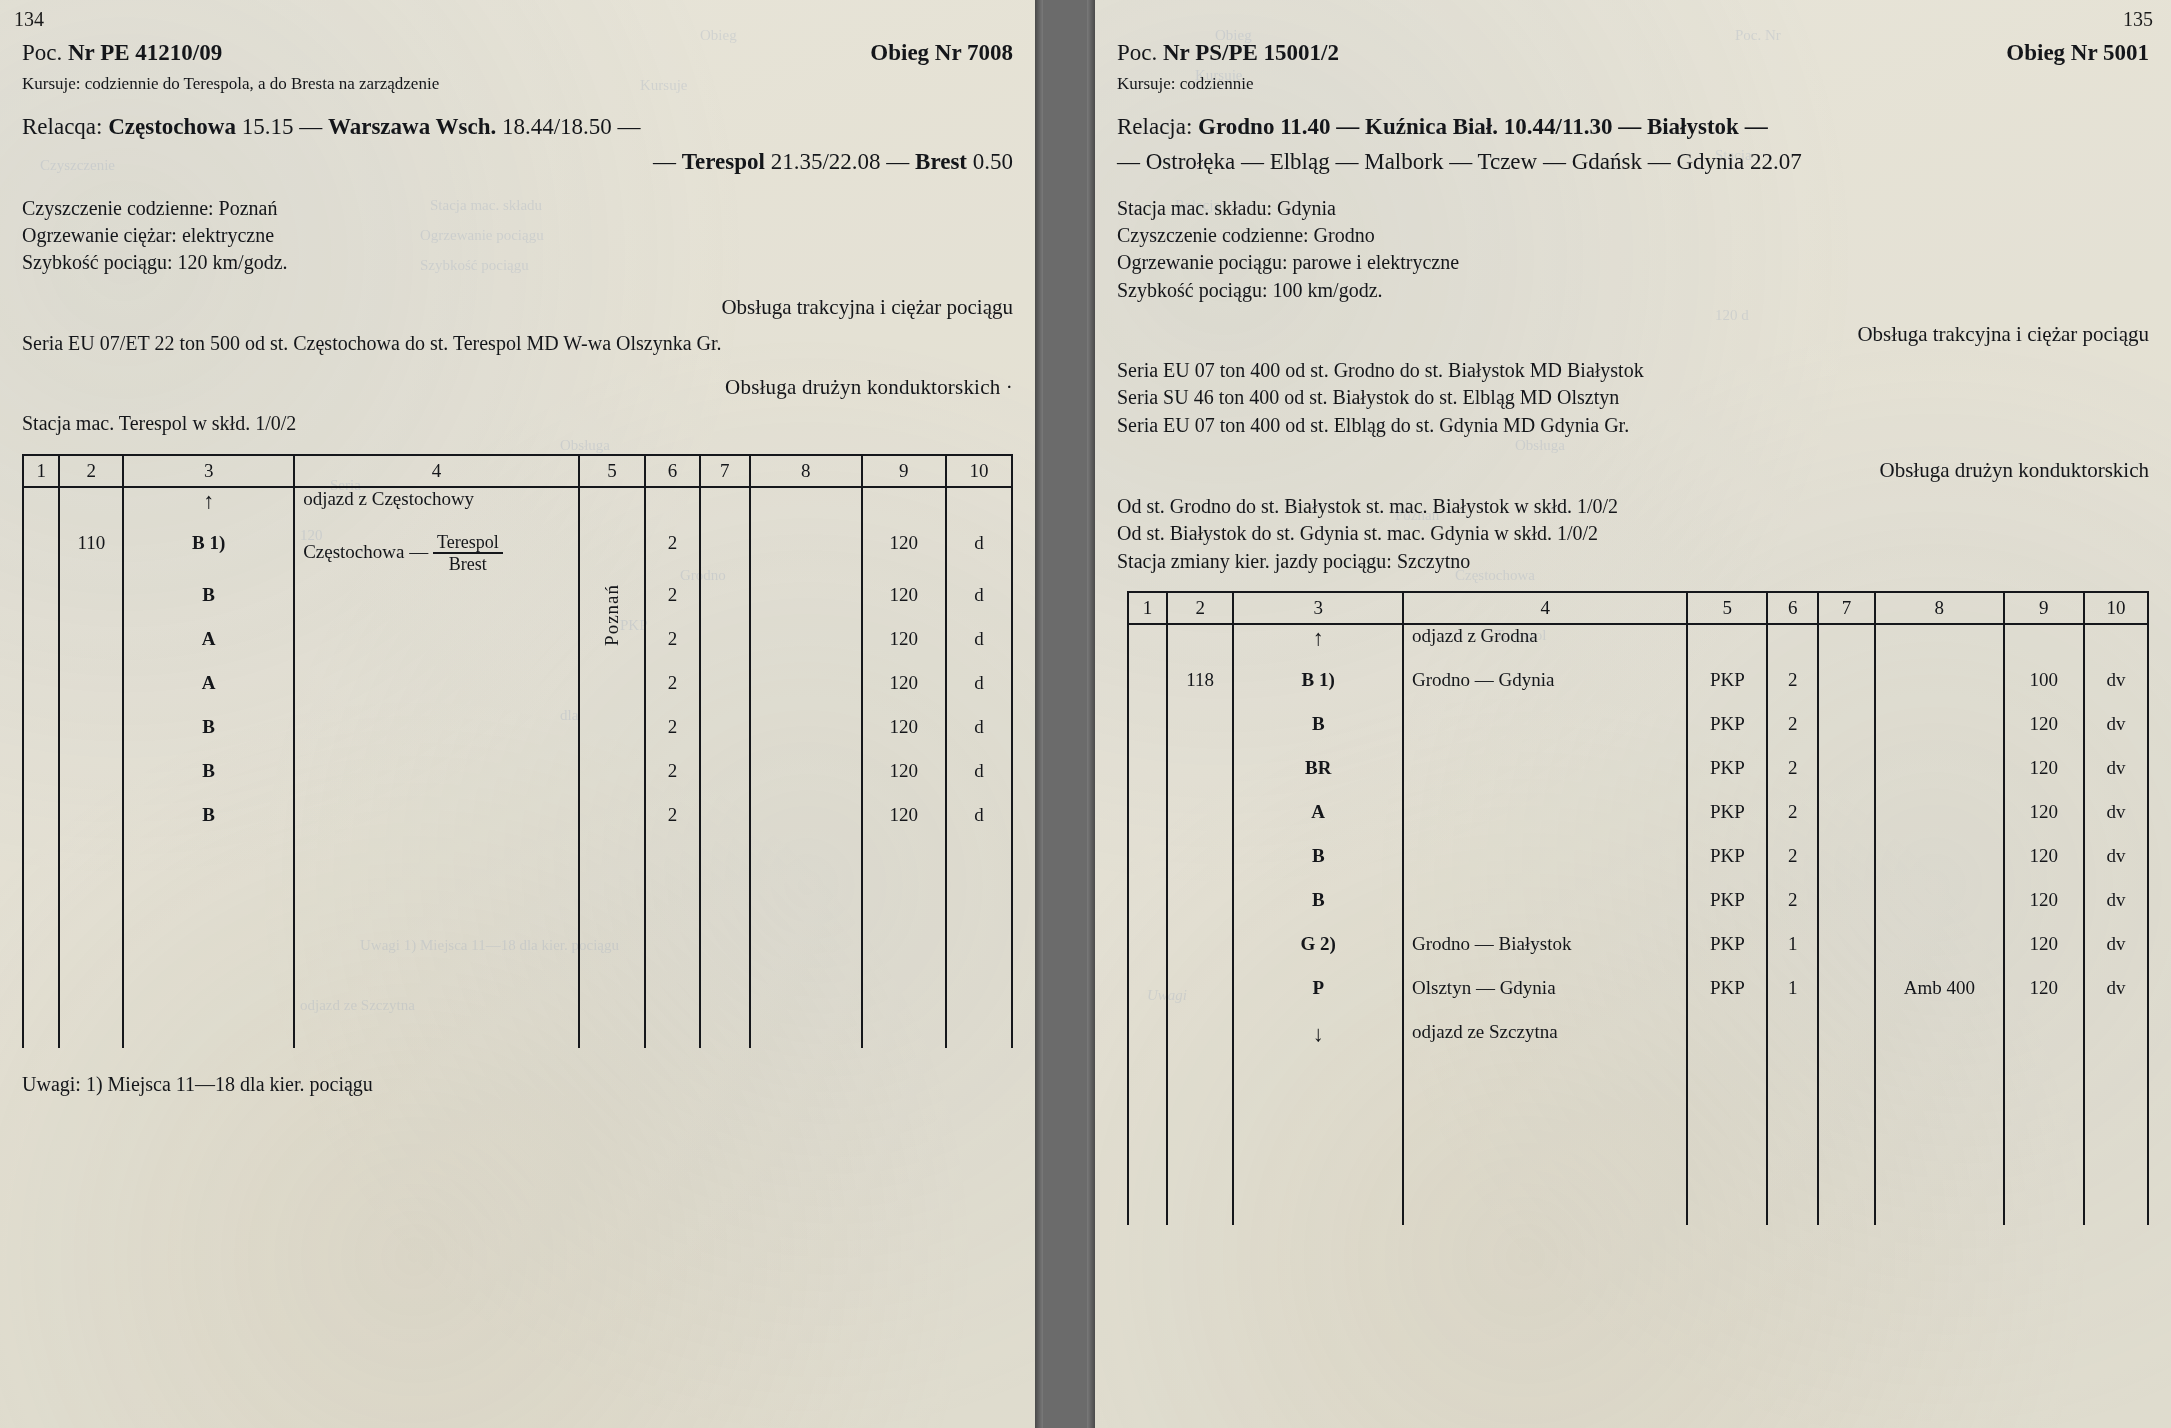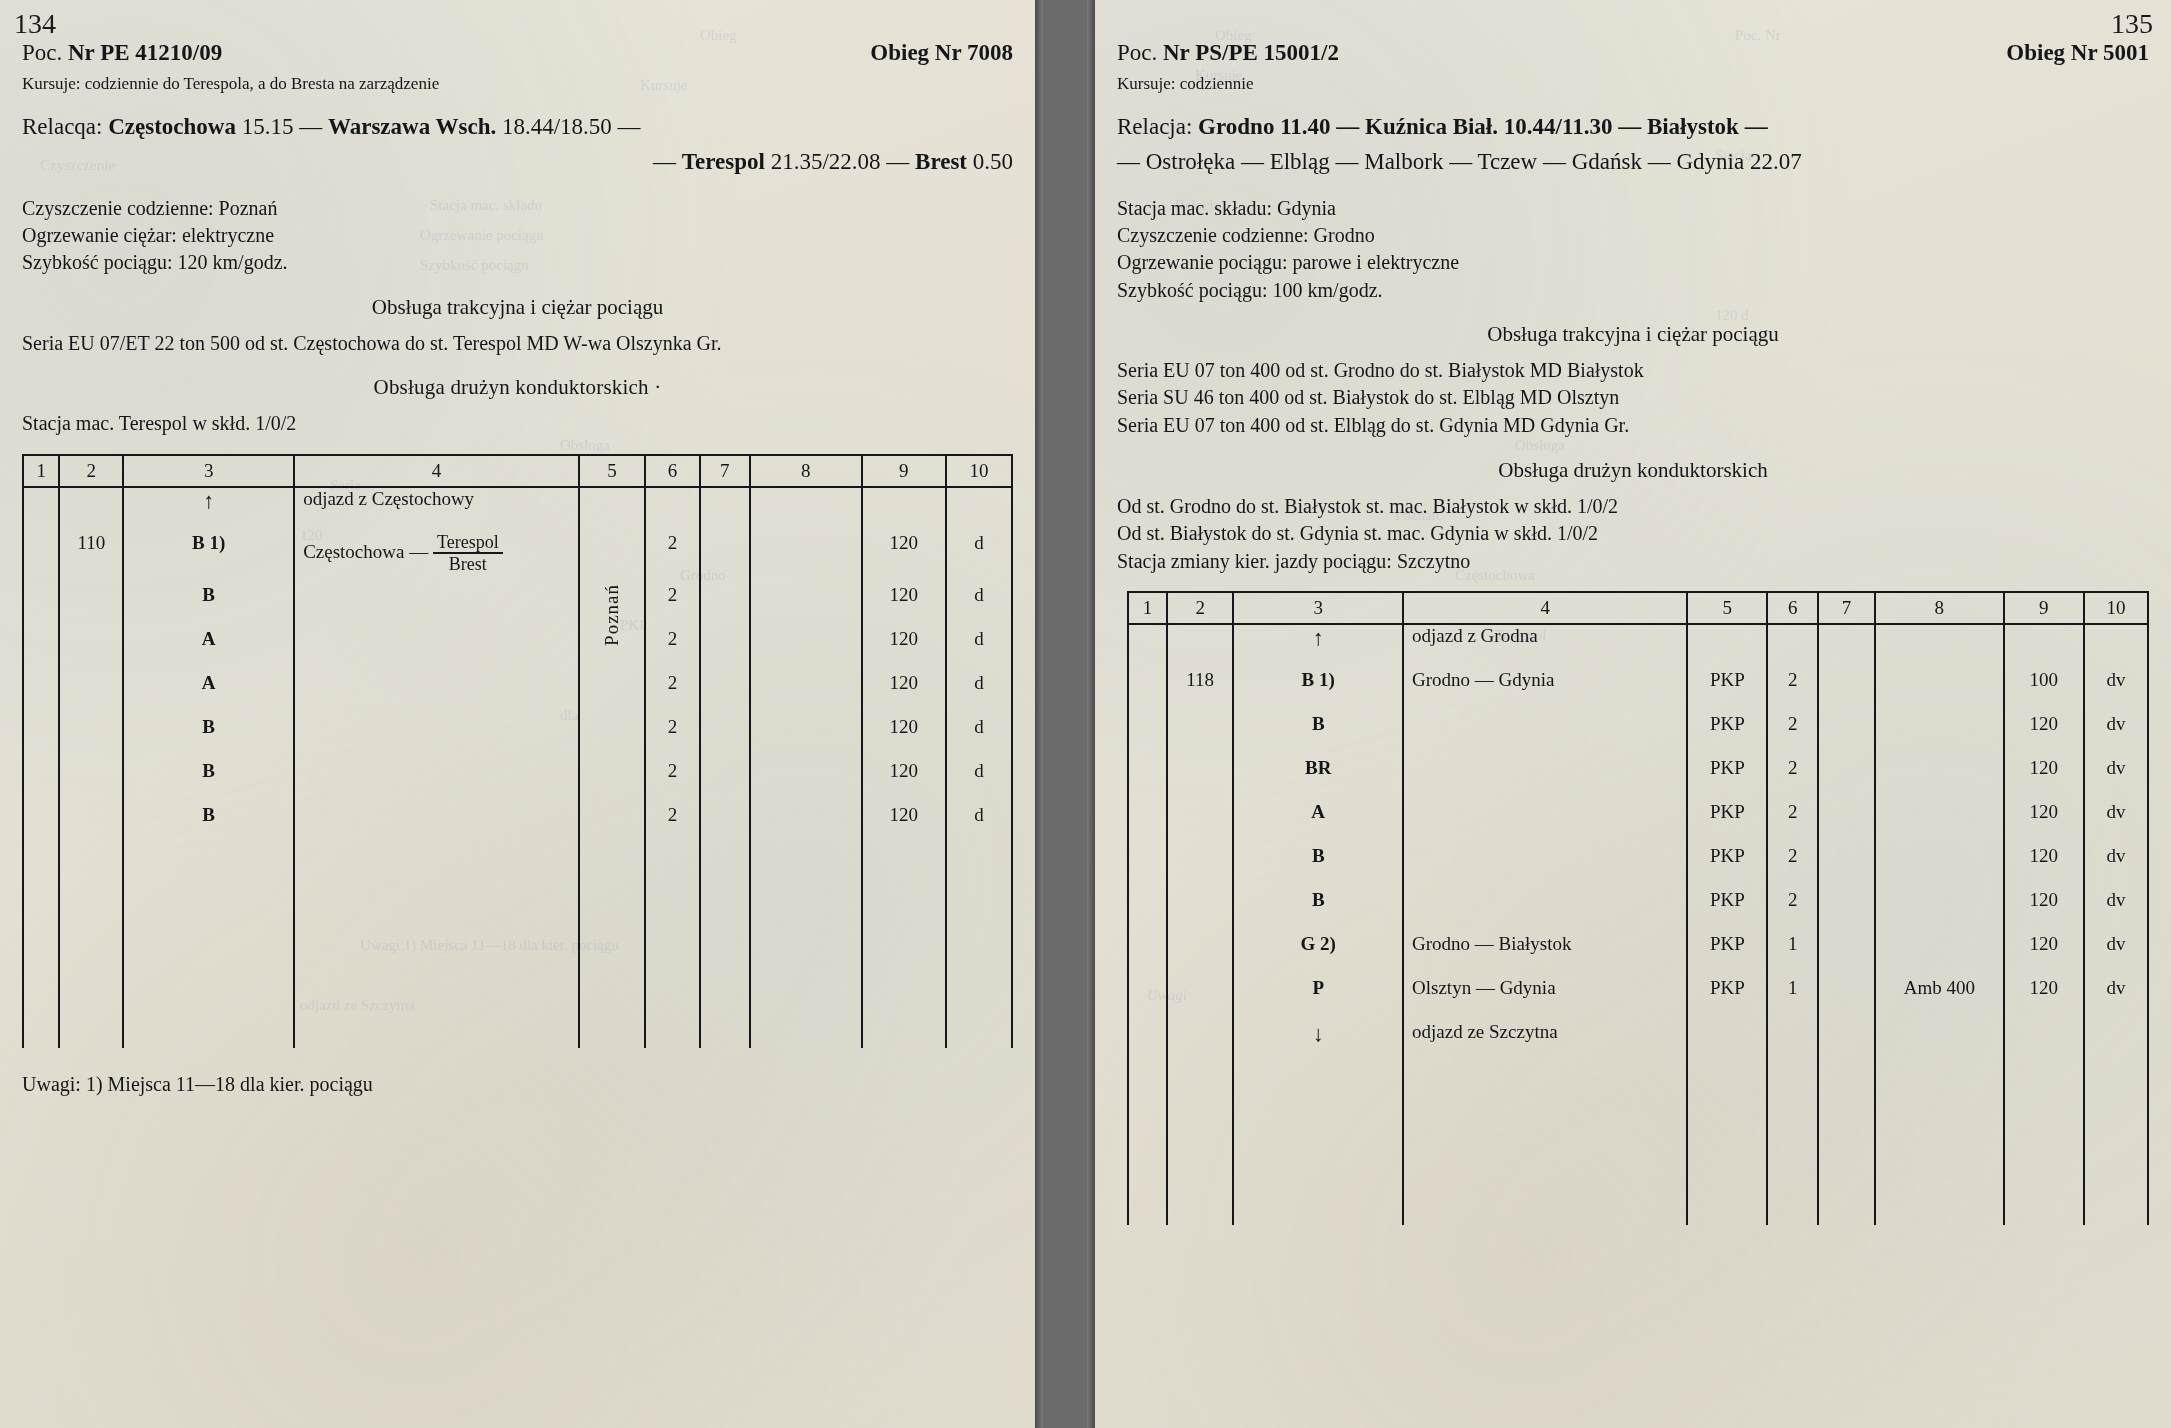--- a/index.html
+++ b/index.html
@@ -70,21 +70,21 @@
   .content {
     position: relative;
     padding: 18px 22px 0 22px;
     color: #14161a;
     z-index: 3;
   }
 
   .folio {
     position: absolute;
     top: 8px;
-    font-size: 28px;
+    font-size: 20px;
     color: #1a1a1a;
     z-index: 4;
   }
   .folio.l { left: 14px; }
   .folio.r { right: 18px; }
 
   .hdr-row {
     display: flex;
     justify-content: space-between;
     align-items: baseline;
@@ -94,21 +94,21 @@
   .hdr-row .poc b { font-weight: bold; }
   .obieg { font-size: 23px; font-weight: bold; }
   .obieg .lbl { font-weight: bold; }
   .kursuje { font-size: 17px; margin-top: 8px; }
   .relacja { font-size: 23px; margin-top: 16px; line-height: 1.5; }
   .relacja b { font-weight: bold; }
   .relacja .r2 { display: block; text-align: right; }
   .relacja .r2b { display: block; }
 
   .meta { font-size: 20px; margin-top: 16px; line-height: 1.36; }
-  .center-h { text-align: center; font-size: 21px; margin-top: 18px; }
+  .center-h { text-align: right; font-size: 21px; margin-top: 18px; }
   .center-h.sp { letter-spacing: .2px; }
   .seria { font-size: 20px; margin-top: 10px; line-height: 1.38; }
   .stacja-line { font-size: 20px; margin-top: 10px; line-height: 1.38; }
 
   
   table.grid {
     border-collapse: collapse;
     font-size: 19px;
     width: 100%;
     table-layout: fixed;

